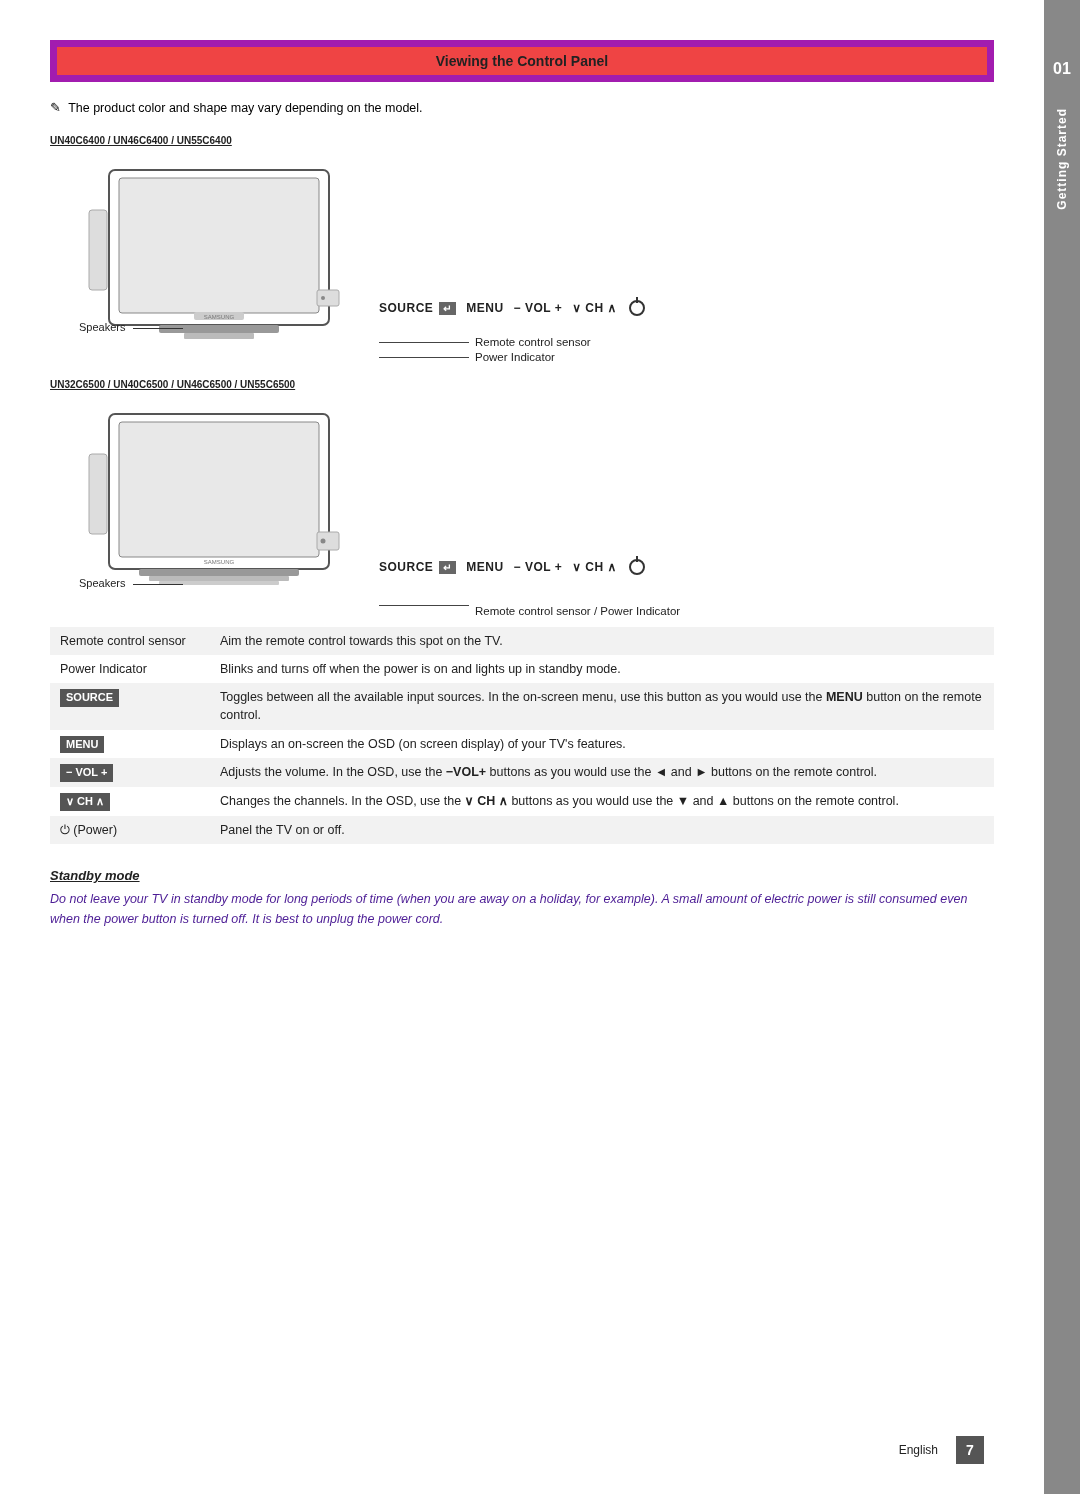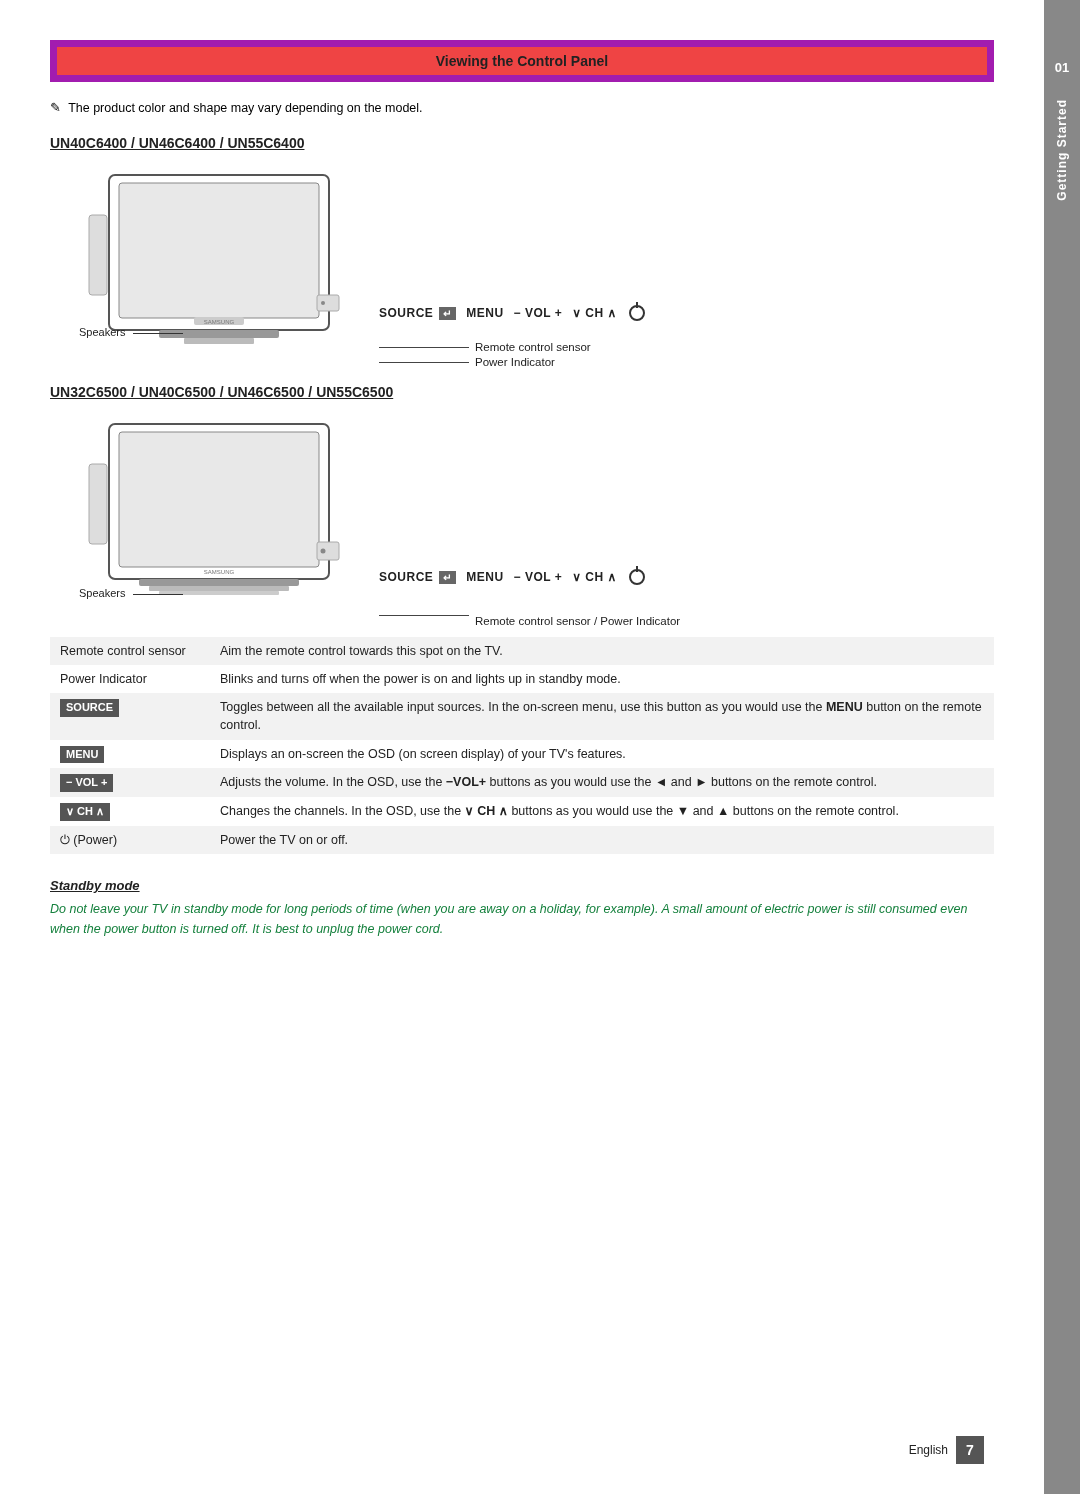--- a/index.html
+++ b/index.html
@@ -37,23 +37,23 @@
       color: #fff;
       font-size: 12px;
       font-weight: bold;
       letter-spacing: 1px;
       white-space: nowrap;
       margin-top: 10px;
     }
 
     .side-tab-number {
       color: #fff;
-      font-size: 13px;
-      font-weight: bold;
-      margin-bottom: 14px;
+      font-size: 16px;
+      font-weight: bold;
+      margin-bottom: 20px;
     }
 
     .main-content {
       flex: 1;
       padding: 40px 50px 40px 50px;
       position: relative;
     }
 
     
     .title-bar {
@@ -77,21 +77,21 @@
     }
 
     .note-icon {
       font-size: 13px;
       margin-right: 4px;
     }
 
     
     .model-heading {
       font-weight: bold;
-      font-size: 14px;
+      font-size: 10px;
       text-decoration: underline;
       margin-bottom: 14px;
     }
 
     .control-bar-label {
       font-size: 13px;
       font-weight: normal;
       letter-spacing: 0.5px;
       display: flex;
       align-items: center;
@@ -148,31 +148,31 @@
     .standby-heading {
       font-weight: bold;
       font-size: 13px;
       margin-bottom: 6px;
       text-decoration: underline;
     }
 
     .standby-text {
       font-size: 12.5px;
       line-height: 1.6;
-      color: #15803d;
+      color: #4c1d95;
     }
 
     
     .page-footer {
       position: absolute;
       bottom: 30px;
       right: 60px;
       display: flex;
       align-items: center;
-      gap: 8px;
+      gap: 18px;
       font-size: 12px;
     }
 
     .page-number-box {
       background: #555;
       color: #fff;
       width: 28px;
       height: 28px;
       display: flex;
       align-items: center;
@@ -336,21 +336,21 @@
           <tr>
             <td class="feature-name"><span class="feature-name-box">− VOL +</span></td>
             <td>Adjusts the volume. In the OSD, use the <strong>−VOL+</strong> buttons as you would use the ◄ and ► buttons on the remote control.</td>
           </tr>
           <tr>
             <td class="feature-name"><span class="feature-name-box">∨ CH ∧</span></td>
             <td>Changes the channels. In the OSD, use the <strong>∨ CH ∧</strong> buttons as you would use the ▼ and ▲ buttons on the remote control.</td>
           </tr>
           <tr>
             <td class="feature-name">⏻ (Power)</td>
-            <td>Power the TV on or off.</td>
+            <td>Panel the TV on or off.</td>
           </tr>
         </tbody>
     </table>
 
     <div style="margin-top: 10px; font-style: italic;">
       <div class="standby-heading">Standby mode</div>
       <div class="standby-text">Do not leave your TV in standby mode for long periods of time (when you are away on a holiday, for example). A small amount of electric power is still consumed even when the power button is turned off. It is best to unplug the power cord.</div>
     </div>
 
     <div class="page-footer">

